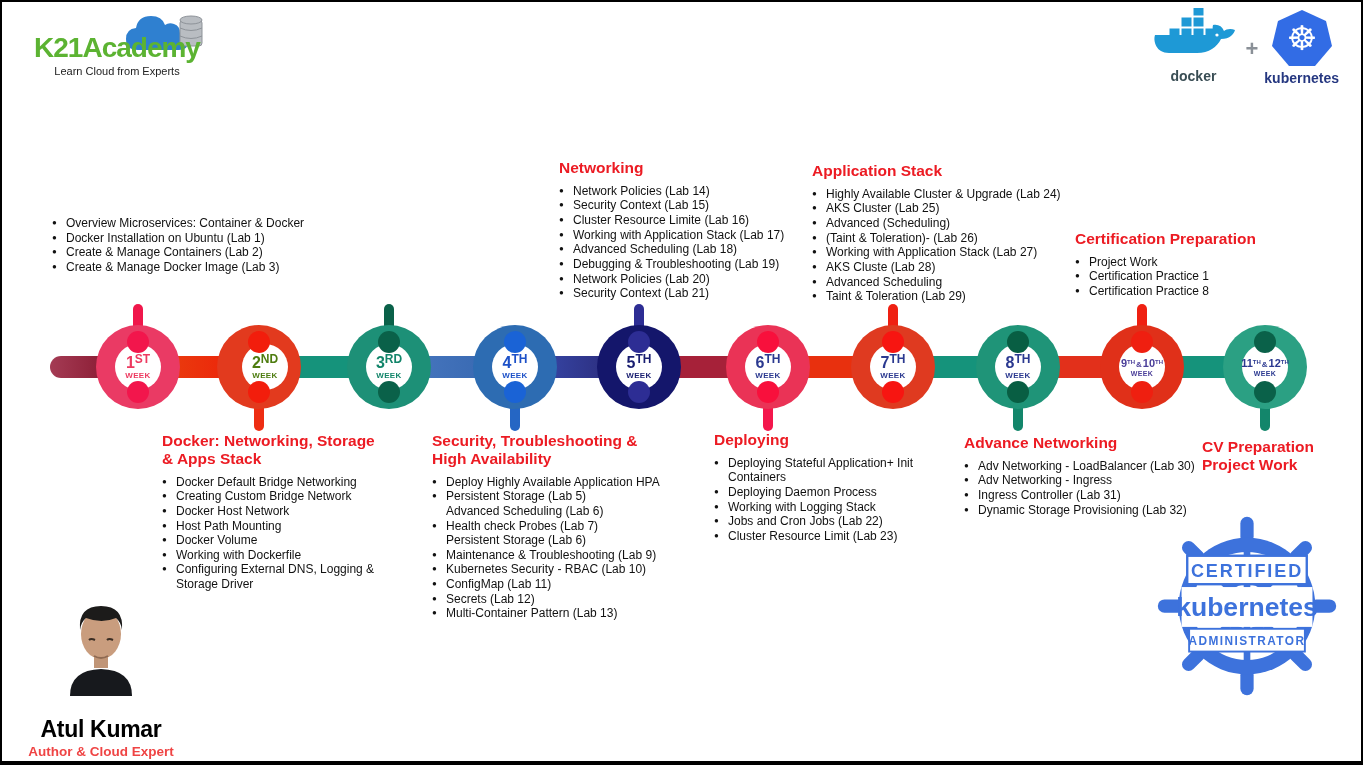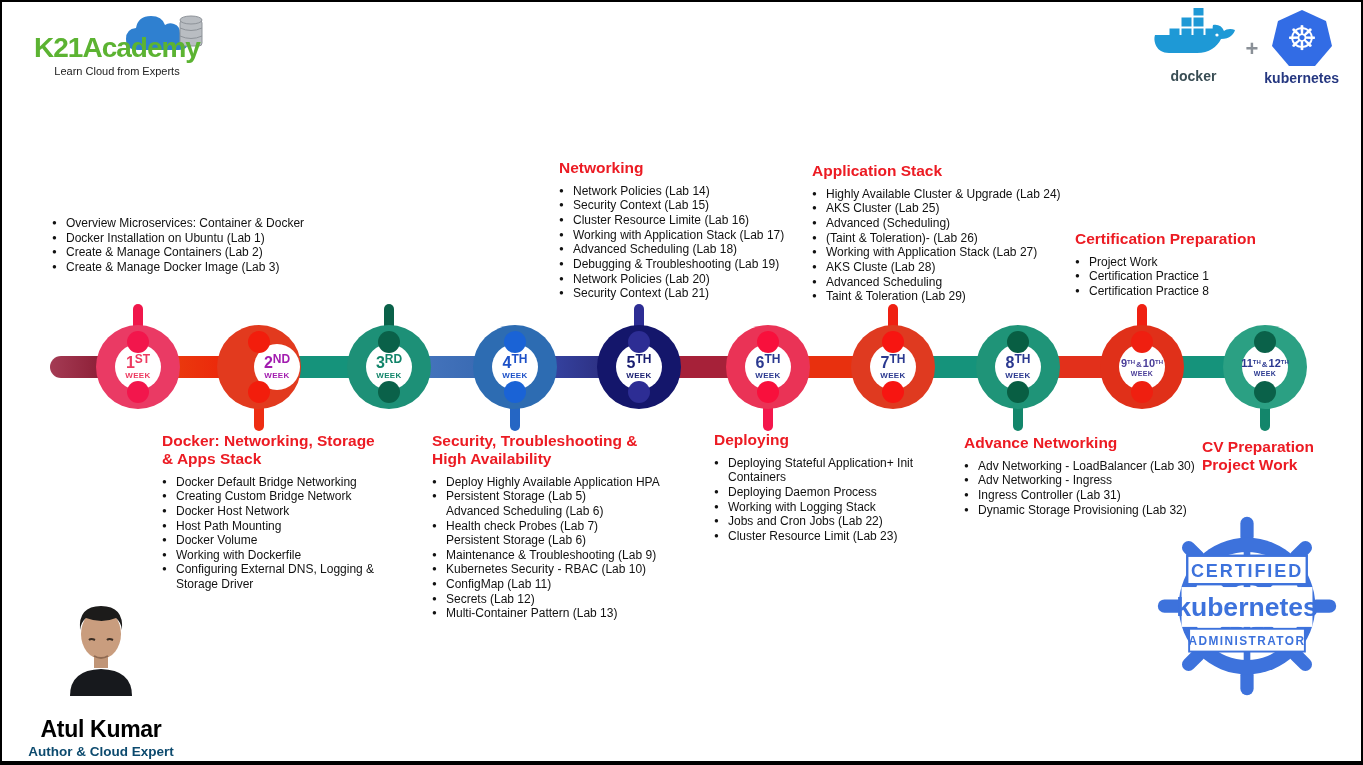--- a/index.html
+++ b/index.html
@@ -37,21 +37,21 @@
   
   .section{position:absolute;z-index:5;}
   .sec-h{color:#EC1B23;font-weight:bold;font-size:15.5px;line-height:1.15;margin-bottom:7px;}
   .row{display:flex;font-size:12px;line-height:1.22;color:#111;}
   .row .bl{width:14px;font-size:8px;padding-top:2px;flex:none;}
   .row.nb .bl{visibility:hidden;}
   .row .tx{flex:1;}
   
   .author{position:absolute;left:8px;top:592px;width:182px;text-align:center;z-index:5;}
   .author-name{font-size:23px;font-weight:bold;color:#000;margin-top:16px;letter-spacing:-.3px;}
-  .author-role{font-size:13.5px;font-weight:bold;color:#0c4a6e;margin-top:1px;}
+  .author-role{font-size:13.5px;font-weight:bold;color:#ef4444;margin-top:1px;}
   .badge{position:absolute;left:1150px;top:512px;z-index:5;}
 </style>
 </head>
 <body>
 
 <div class="canvas">
 
   <div class="brand">
     <svg class="brand-cloud" width="92" height="58" viewBox="0 0 92 58">
       <path d="M20 44 q-12 0 -12 -11 q0 -10 10 -11 q2 -12 15 -12 q11 0 14 9 q4 -3 9 -1 q6 2 6 9 q8 1 8 9 q0 8 -9 8 z" fill="#2F80D0"></path>
@@ -110,21 +110,21 @@
       <div class="dot" style="left: 125px; top: 329px; background: rgb(242, 22, 76);"></div>
       <div class="dot" style="left: 125px; top: 379px; background: rgb(242, 22, 76);"></div>
       <div class="center" style="left: 113px; color: rgb(237, 58, 96);">
         <span class="wk-num"><span>1</span><span class="ord">ST</span></span>
         <span class="wk-week">WEEK</span>
       </div>
       <div class="stem" style="left: 252px; background: rgb(238, 45, 18); top: 365px; height: 64px;"></div>
       <div class="ring" style="left: 215px; background: rgb(226, 58, 30);"></div>
       <div class="dot" style="left: 246px; top: 329px; background: rgb(242, 29, 12);"></div>
       <div class="dot" style="left: 246px; top: 379px; background: rgb(242, 29, 12);"></div>
-      <div class="center" style="left: 252px; color: #a21caf;">
+      <div class="center" style="left: 240px; color: #4d7c0f;">
         <span class="wk-num"><span>2</span><span class="ord">ND</span></span>
         <span class="wk-week">WEEK</span>
       </div>
       <div class="stem" style="left: 382px; background: rgb(10, 97, 73); top: 302px; height: 63px;"></div>
       <div class="ring" style="left: 345px; background: rgb(29, 144, 119);"></div>
       <div class="dot" style="left: 376px; top: 329px; background: rgb(10, 97, 73);"></div>
       <div class="dot" style="left: 376px; top: 379px; background: rgb(10, 97, 73);"></div>
       <div class="center" style="left: 364px; color: rgb(18, 133, 106);">
         <span class="wk-num"><span>3</span><span class="ord">RD</span></span>
         <span class="wk-week">WEEK</span>

